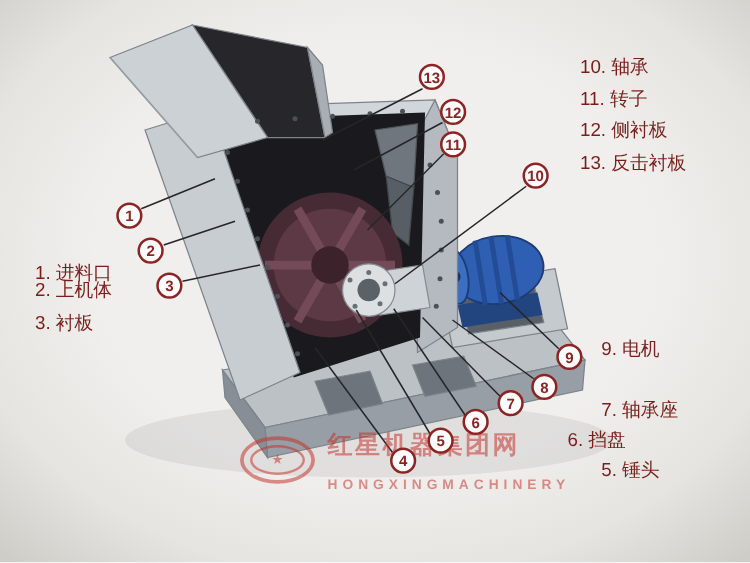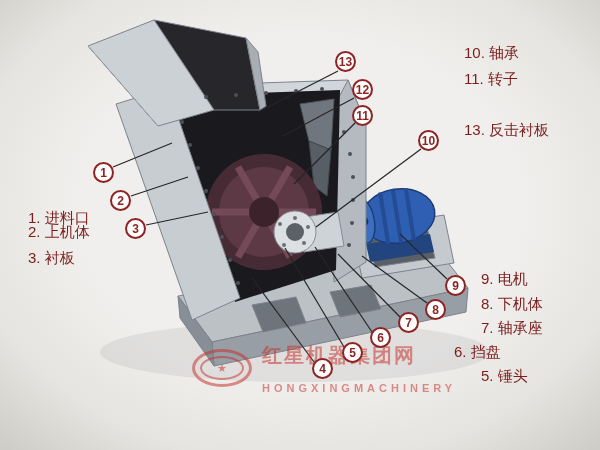--- a/index.html
+++ b/index.html
@@ -175,21 +175,21 @@
   <div class="callout" style="left:352px;top:105px">11</div>
   <div class="callout" style="left:352px;top:79px">12</div>
   <div class="callout" style="left:335px;top:51px">13</div>
 
   <div class="part-label" style="left:28px;top:209px">1. 进料口</div>
   <div class="part-label" style="left:28px;top:223px">2. 上机体</div>
   <div class="part-label" style="left:28px;top:249px">3. 衬板</div>
 
   <div class="part-label" style="left:464px;top:44px">10. 轴承</div>
   <div class="part-label" style="left:464px;top:70px">11. 转子</div>
+  <div class="part-label" style="left:464px;top:95px">12. 侧衬板</div>
   <div class="part-label" style="left:464px;top:121px">13. 反击衬板</div>
 
   <div class="part-label" style="left:481px;top:270px">9. 电机</div>
-  <div class="part-label" style="left:481px;top:295px">8. 下机体</div>
   <div class="part-label" style="left:481px;top:319px">7. 轴承座</div>
   <div class="part-label" style="left:454px;top:343px">6. 挡盘</div>
   <div class="part-label" style="left:481px;top:367px">5. 锤头</div>
 
 </div>
 
 </body></html>

